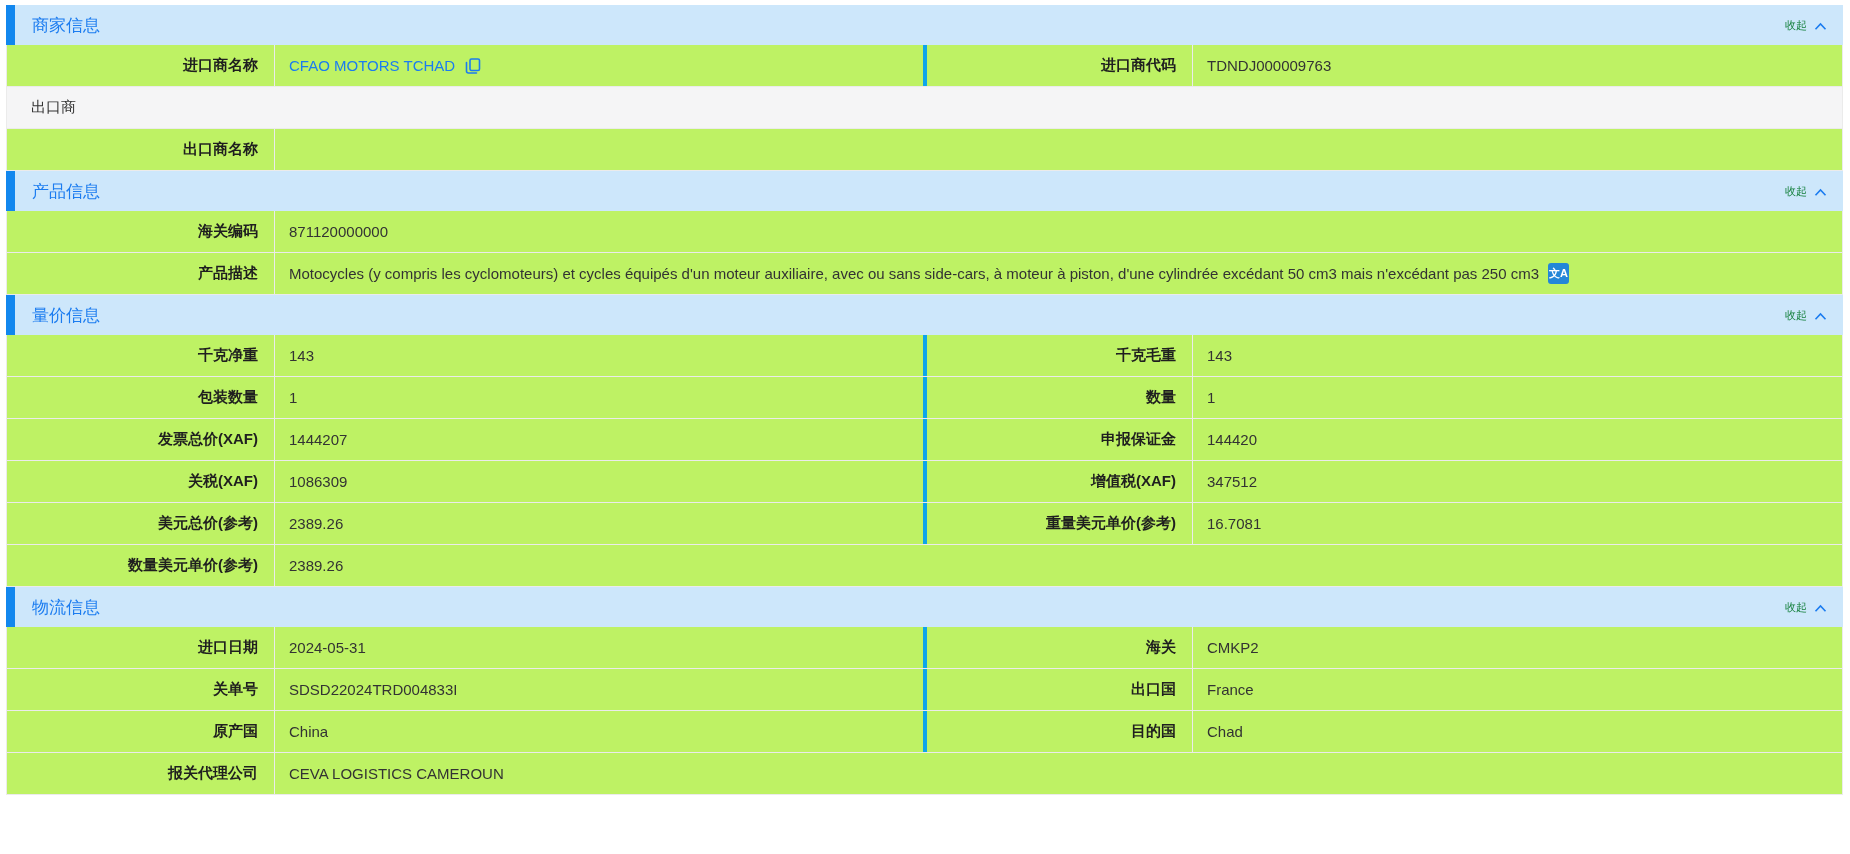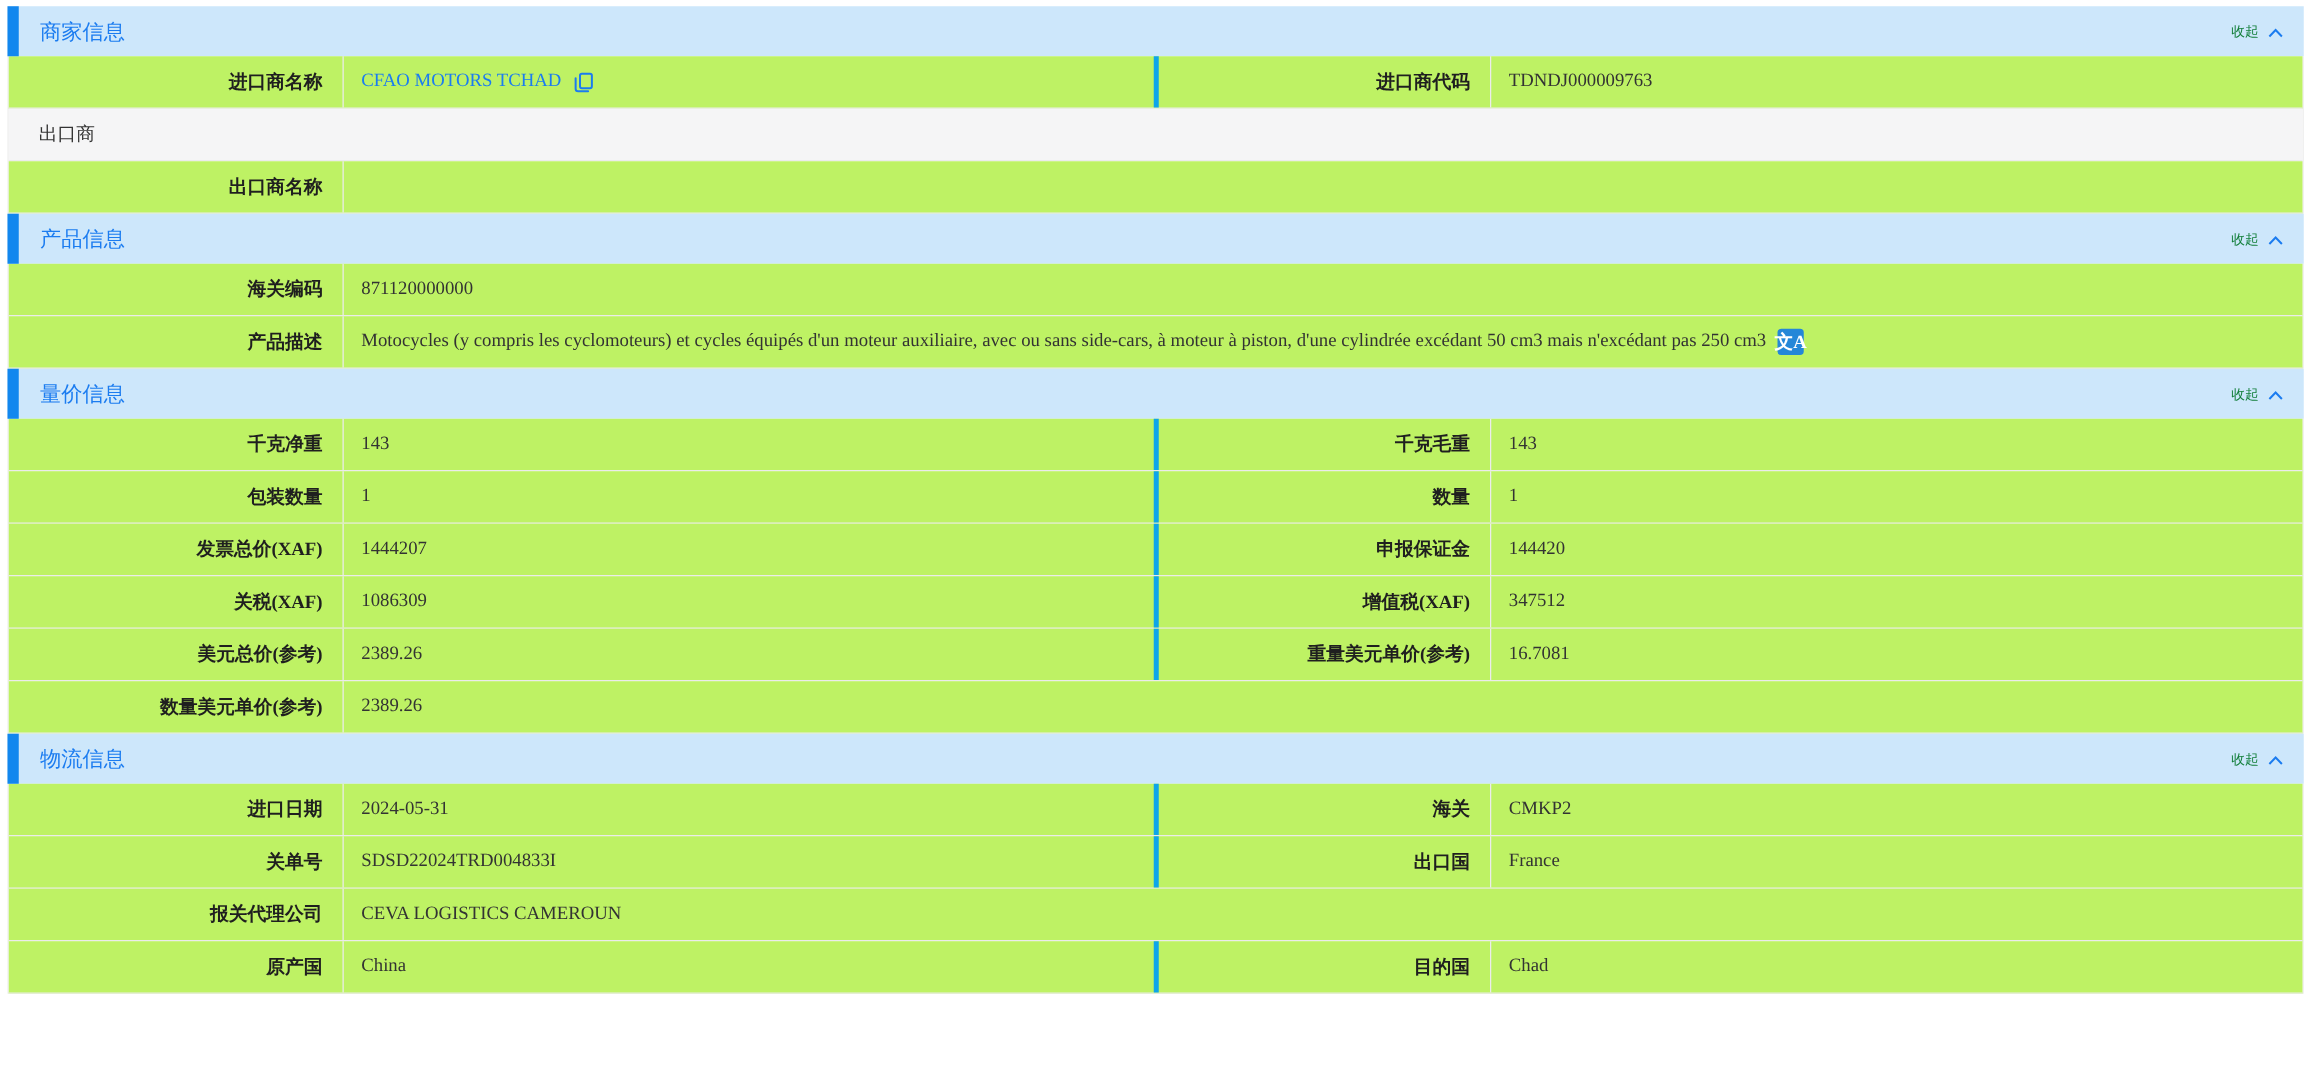--- a/index.html
+++ b/index.html
@@ -1,20 +1,20 @@
 <!DOCTYPE html>
 <html><head>
 <meta charset="utf-8">
 <style>
   * { margin:0; padding:0; box-sizing:border-box; }
   html,body {
     width:1850px; height:854px; background:#ffffff; overflow:hidden;
     font-family:"Liberation Sans", sans-serif;
   }
-  .page { padding:5px 7px 0 6px;font-family:Liberation Serif, serif; }
+  .page { padding:5px 7px 0 6px; }
 
   
   .section-header {
     display:flex; align-items:center; height:40px;
     background:#cde7fb; padding-right:16px;
   }
   .accent { width:9px; align-self:stretch; background:#1287ee; margin-right:17px; flex:none; }
   .section-title { color:#1b7cf0; font-size:17px; }
   .collapse {
     margin-left:auto; color:#15803d; font-size:11px;
@@ -43,21 +43,21 @@
   .cell-label.l2 { width:266px; }
   .cell-value.v2 { flex:1; }
   .cell-value.wide { flex:1; }
 
   .link { color:#1b7cf0; cursor:pointer; }
   .icon-gap { margin-left:9px; display:flex; align-items:center; cursor:pointer; }
   .translate-icon {
     margin-left:9px; width:21px; height:21px; flex:none;
     background:#2487d8; border-radius:3px; color:#ffffff;
     display:flex; align-items:center; justify-content:center;
-    font-size:15px; font-weight:bold; cursor:pointer;
+    font-size:11px; font-weight:bold; cursor:pointer;
   }
 </style>
 </head>
 <body>
 
 <div class="page">
 
   <div class="section">
     <div class="section-header">
       <div class="accent"></div>
@@ -184,25 +184,25 @@
         <div class="cell-label l2">海关</div>
         <div class="cell-value v2">CMKP2</div>
       </div>
       <div class="row">
         <div class="cell-label">关单号</div>
         <div class="cell-value v1">SDSD22024TRD004833I</div>
         <div class="cell-label l2">出口国</div>
         <div class="cell-value v2">France</div>
       </div>
       <div class="row">
-        <div class="cell-label">报关代理公司</div>
-        <div class="cell-value wide">CEVA LOGISTICS CAMEROUN</div>
-      </div>
-      <div class="row">
         <div class="cell-label">原产国</div>
         <div class="cell-value v1">China</div>
         <div class="cell-label l2">目的国</div>
         <div class="cell-value v2">Chad</div>
       </div>
+      <div class="row">
+        <div class="cell-label">报关代理公司</div>
+        <div class="cell-value wide">CEVA LOGISTICS CAMEROUN</div>
+      </div>
     </div>
   </div>
 
 </div>
 
 </body></html>

